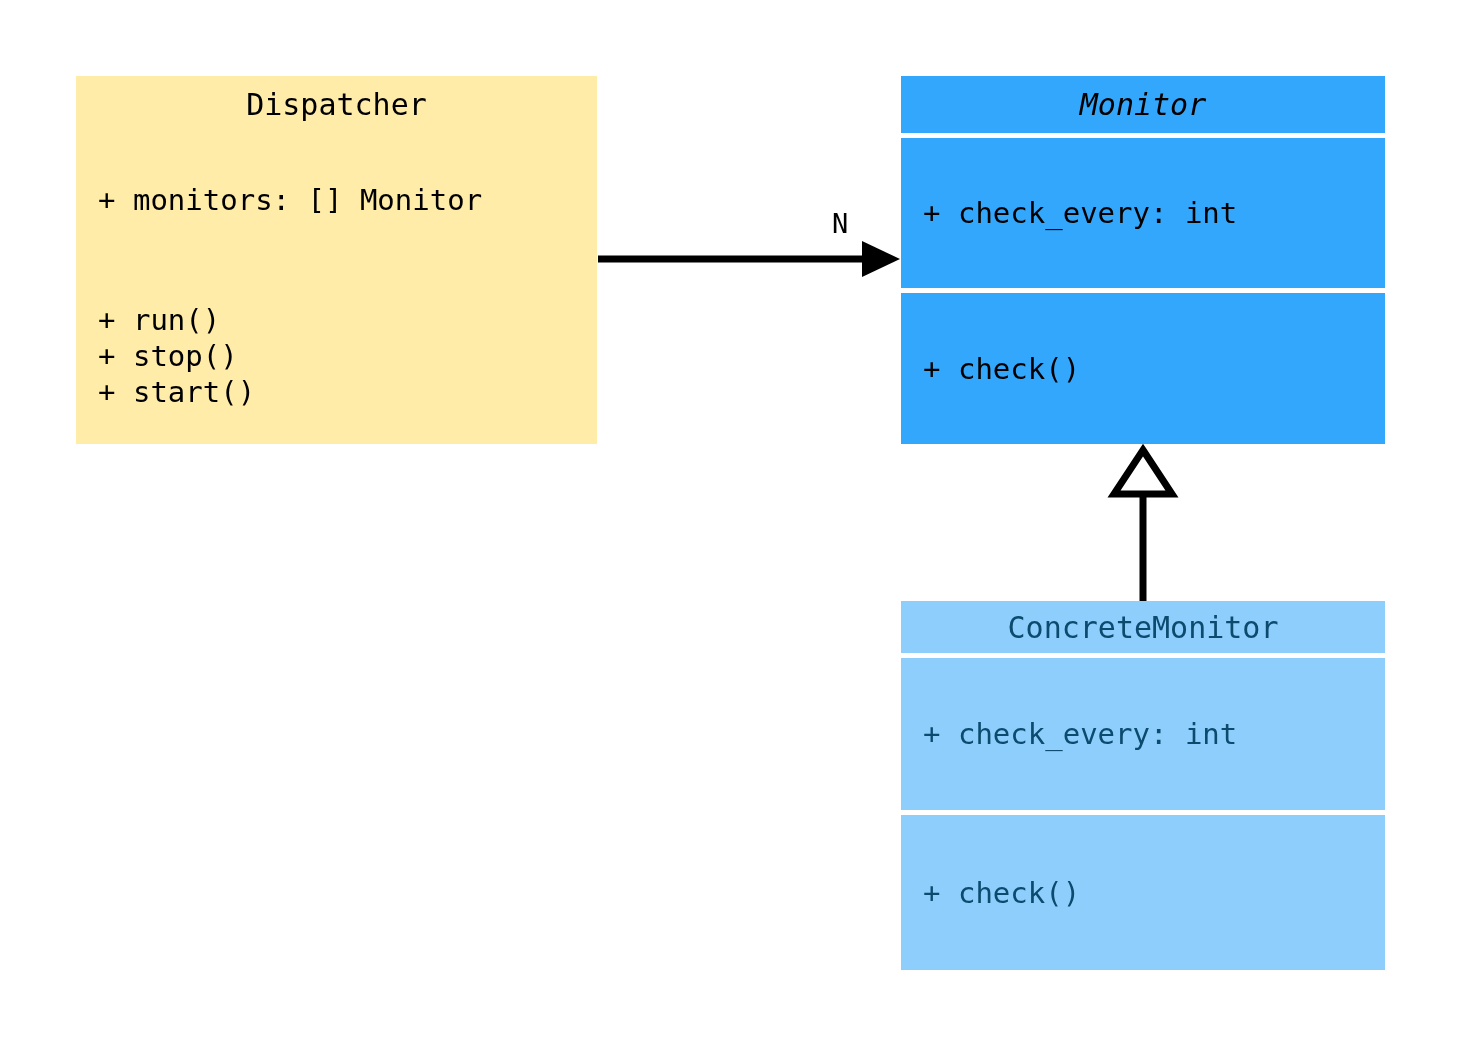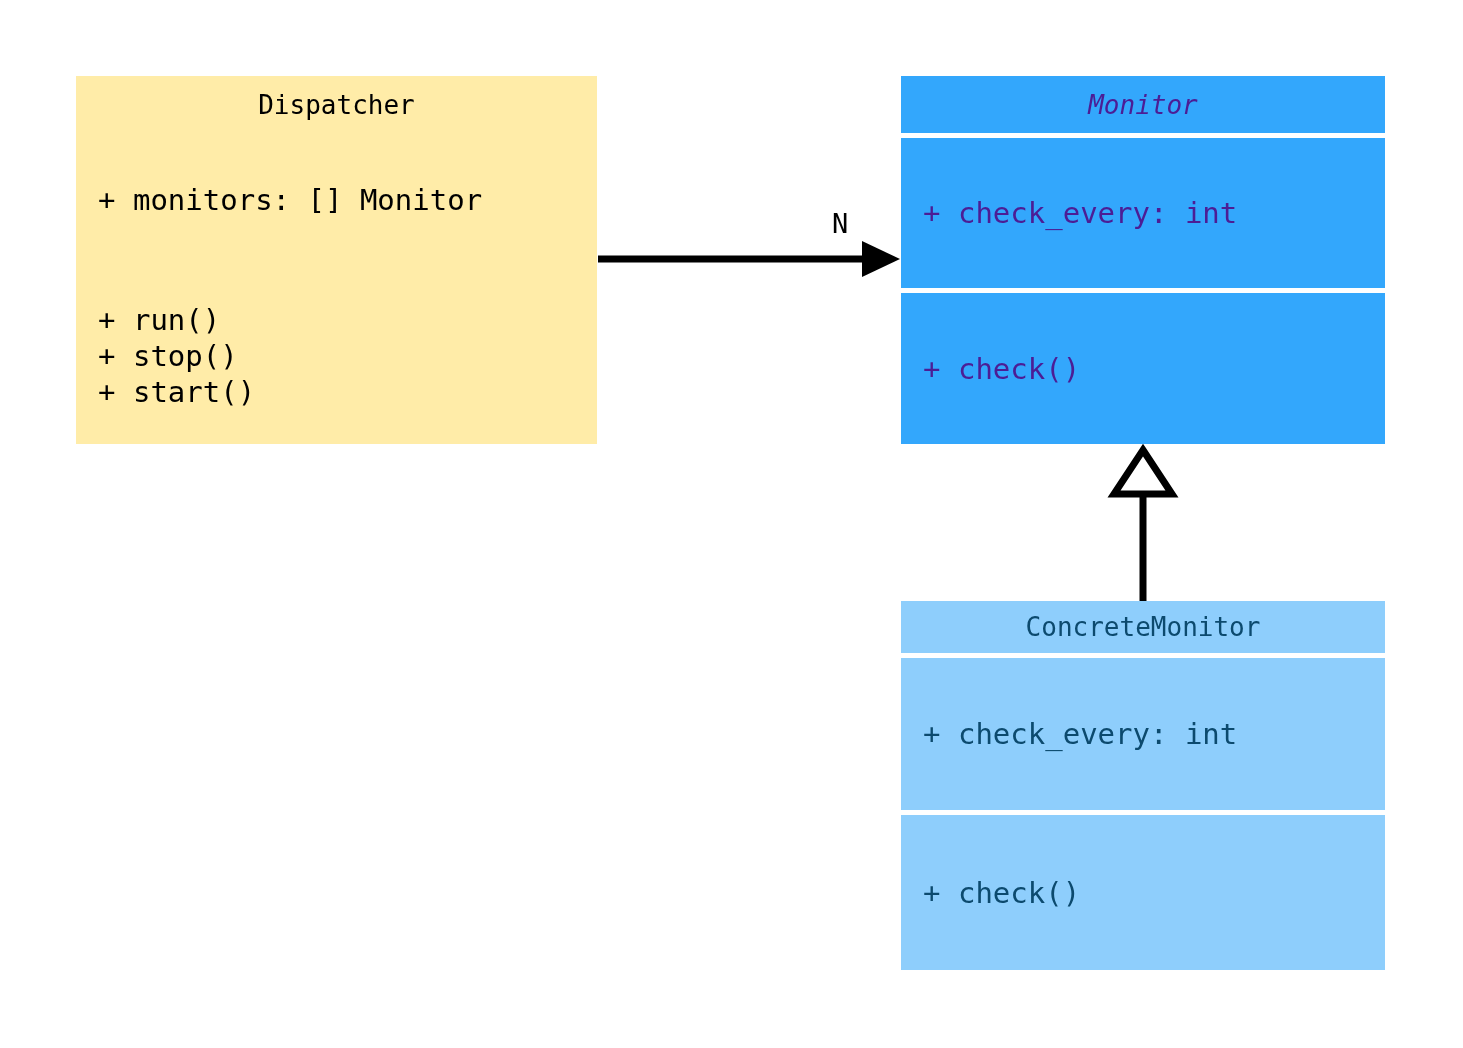--- a/index.html
+++ b/index.html
@@ -39,21 +39,21 @@
 
   
   .uml-compartment + .uml-compartment {
     margin-top: 5px;
   }
 
   .uml-title {
     display: flex;
     align-items: center;
     justify-content: center;
-    font-size: 26px;
+    font-size: 30px;
     letter-spacing: 0px;
     white-space: nowrap;
   }
   .uml-title.is-abstract {
     font-style: italic;
   }
 
   .uml-members {
     display: flex;
     flex-direction: column;
@@ -68,21 +68,21 @@
 
   
   .theme-dispatcher { background: #ffeca8; }
   .theme-dispatcher .uml-compartment { background: #ffeca8; }
   .theme-dispatcher .uml-title,
   .theme-dispatcher .uml-member { color: #000000; }
 
   .theme-monitor { background: transparent; }
   .theme-monitor .uml-compartment { background: #33a7fc; }
   .theme-monitor .uml-title,
-  .theme-monitor .uml-member { color: #4c1d95; }
+  .theme-monitor .uml-member { color: #000000; }
 
   .theme-concrete { background: transparent; }
   .theme-concrete .uml-compartment { background: #8ecefc; }
   .theme-concrete .uml-title,
   .theme-concrete .uml-member { color: #0c4a6e; }
 
   
   #class-dispatcher {
     left: 76px;  top: 76px;  width: 521px;  height: 368px;
   }

